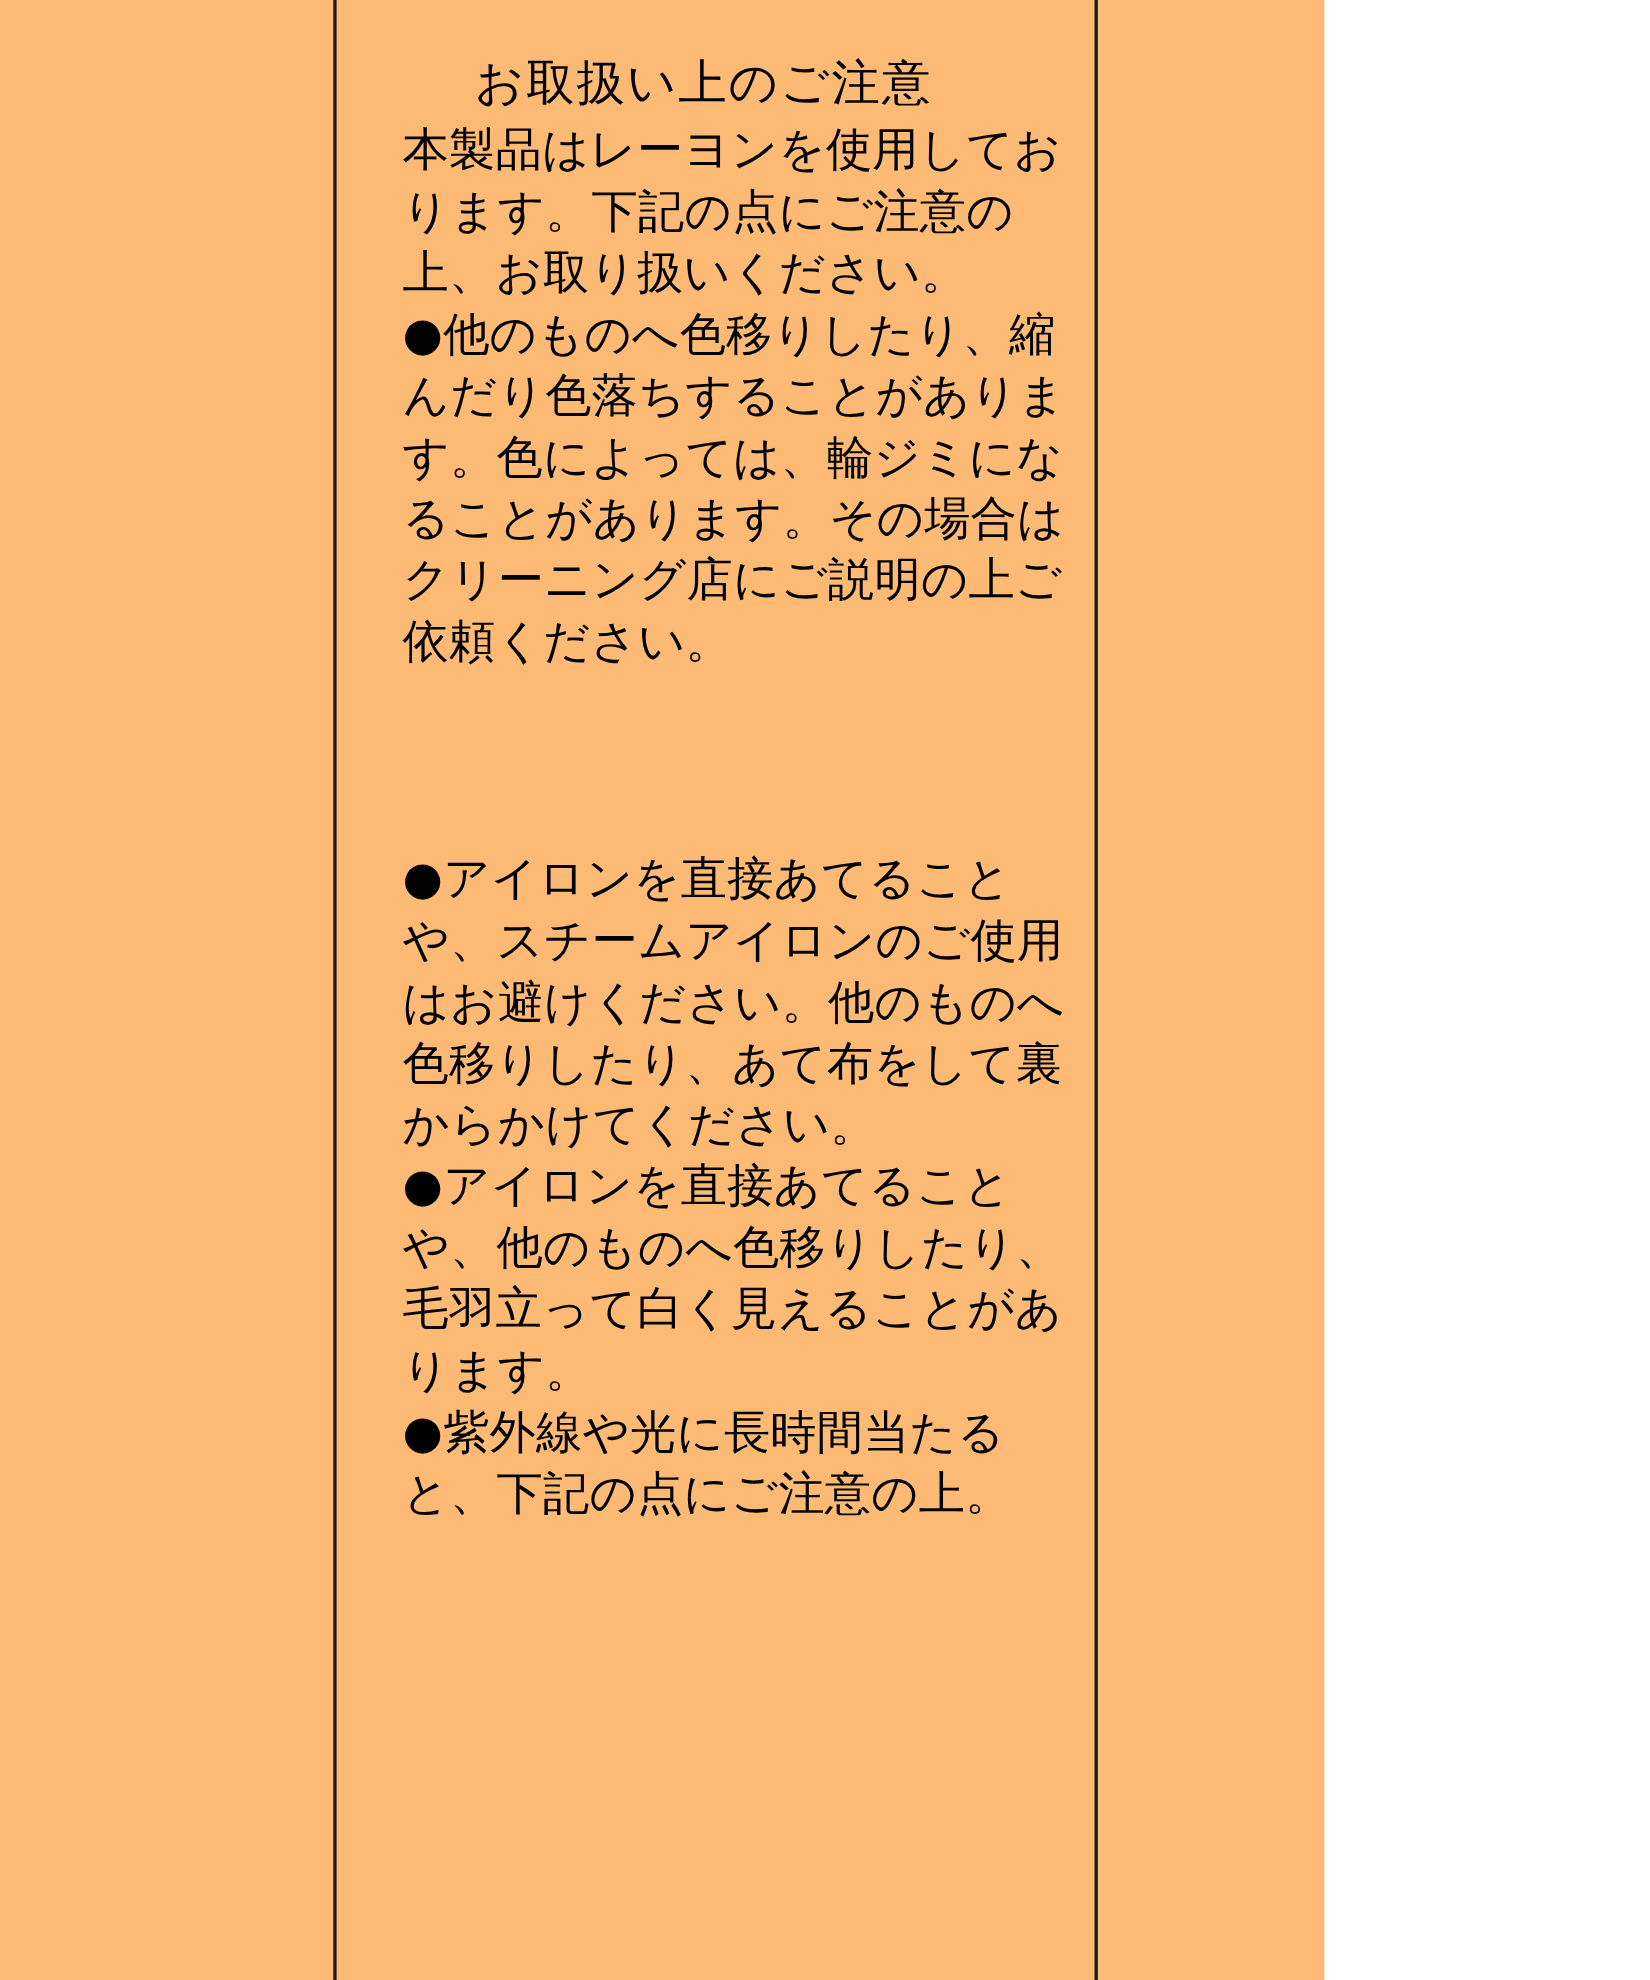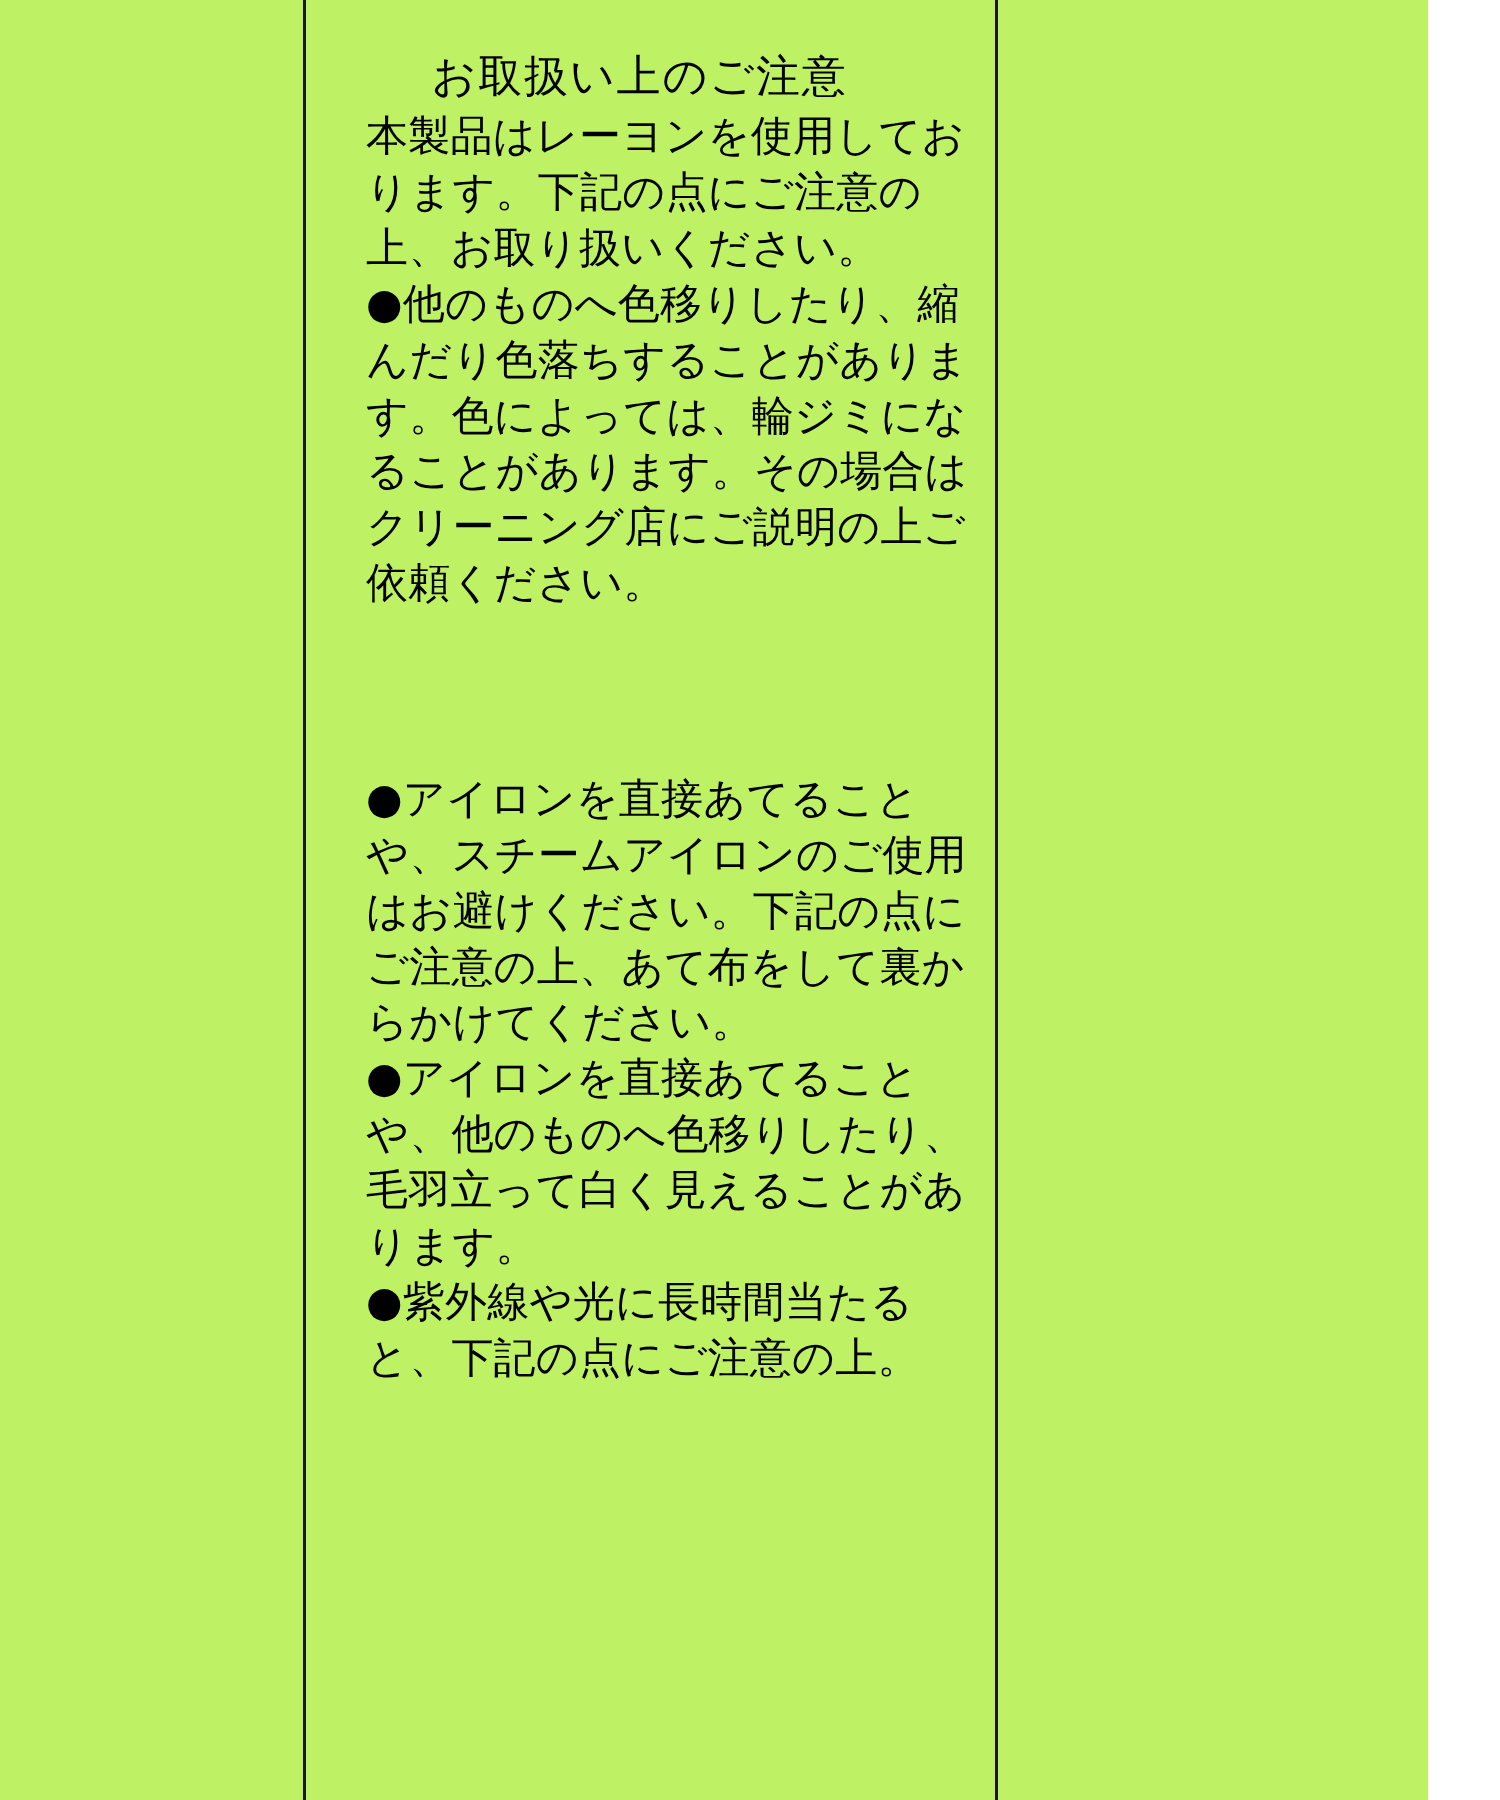--- a/index.html
+++ b/index.html
@@ -2,23 +2,23 @@
 <html><head>
 <meta charset="utf-8">
 <style>
   html, body {
     margin: 0;
     padding: 0;
     background: #ffffff;
   }
   .page {
     position: relative;
-    width: 1428px;
+    width: 1204px;
     height: 1800px;
-    background: #bef264;
+    background: #fdba74;
     overflow: hidden;
     font-family: "DejaVu Sans", sans-serif;
   }
   
   .rule {
     position: absolute;
     top: 0;
     width: 3px;
     height: 1800px;
     background: #1a1a1a;
@@ -77,19 +77,19 @@
     <div class="care-title">お取扱い上のご注意</div>
 
     <div class="block block-top">
       <p class="para">本製品はレーヨンを使用しております。下記の点にご注意の上、お取り扱いください。</p>
       <p class="para">●他のものへ色移りしたり、縮んだり色落ちすることがあります。色によっては、輪ジミになることがあります。その場合はクリーニング店にご説明の上ご依頼ください。</p>
     </div>
 
     <div class="gap"></div>
 
     <div class="block">
-      <p class="para">●アイロンを直接あてることや、スチームアイロンのご使用はお避けください。下記の点にご注意の上、あて布をして裏からかけてください。</p>
+      <p class="para">●アイロンを直接あてることや、スチームアイロンのご使用はお避けください。他のものへ色移りしたり、あて布をして裏からかけてください。</p>
       <p class="para">●アイロンを直接あてることや、他のものへ色移りしたり、毛羽立って白く見えることがあります。</p>
       <p class="para">●紫外線や光に長時間当たると、下記の点にご注意の上。</p>
     </div>
 
   </div>
 </div>
 
 </body></html>

